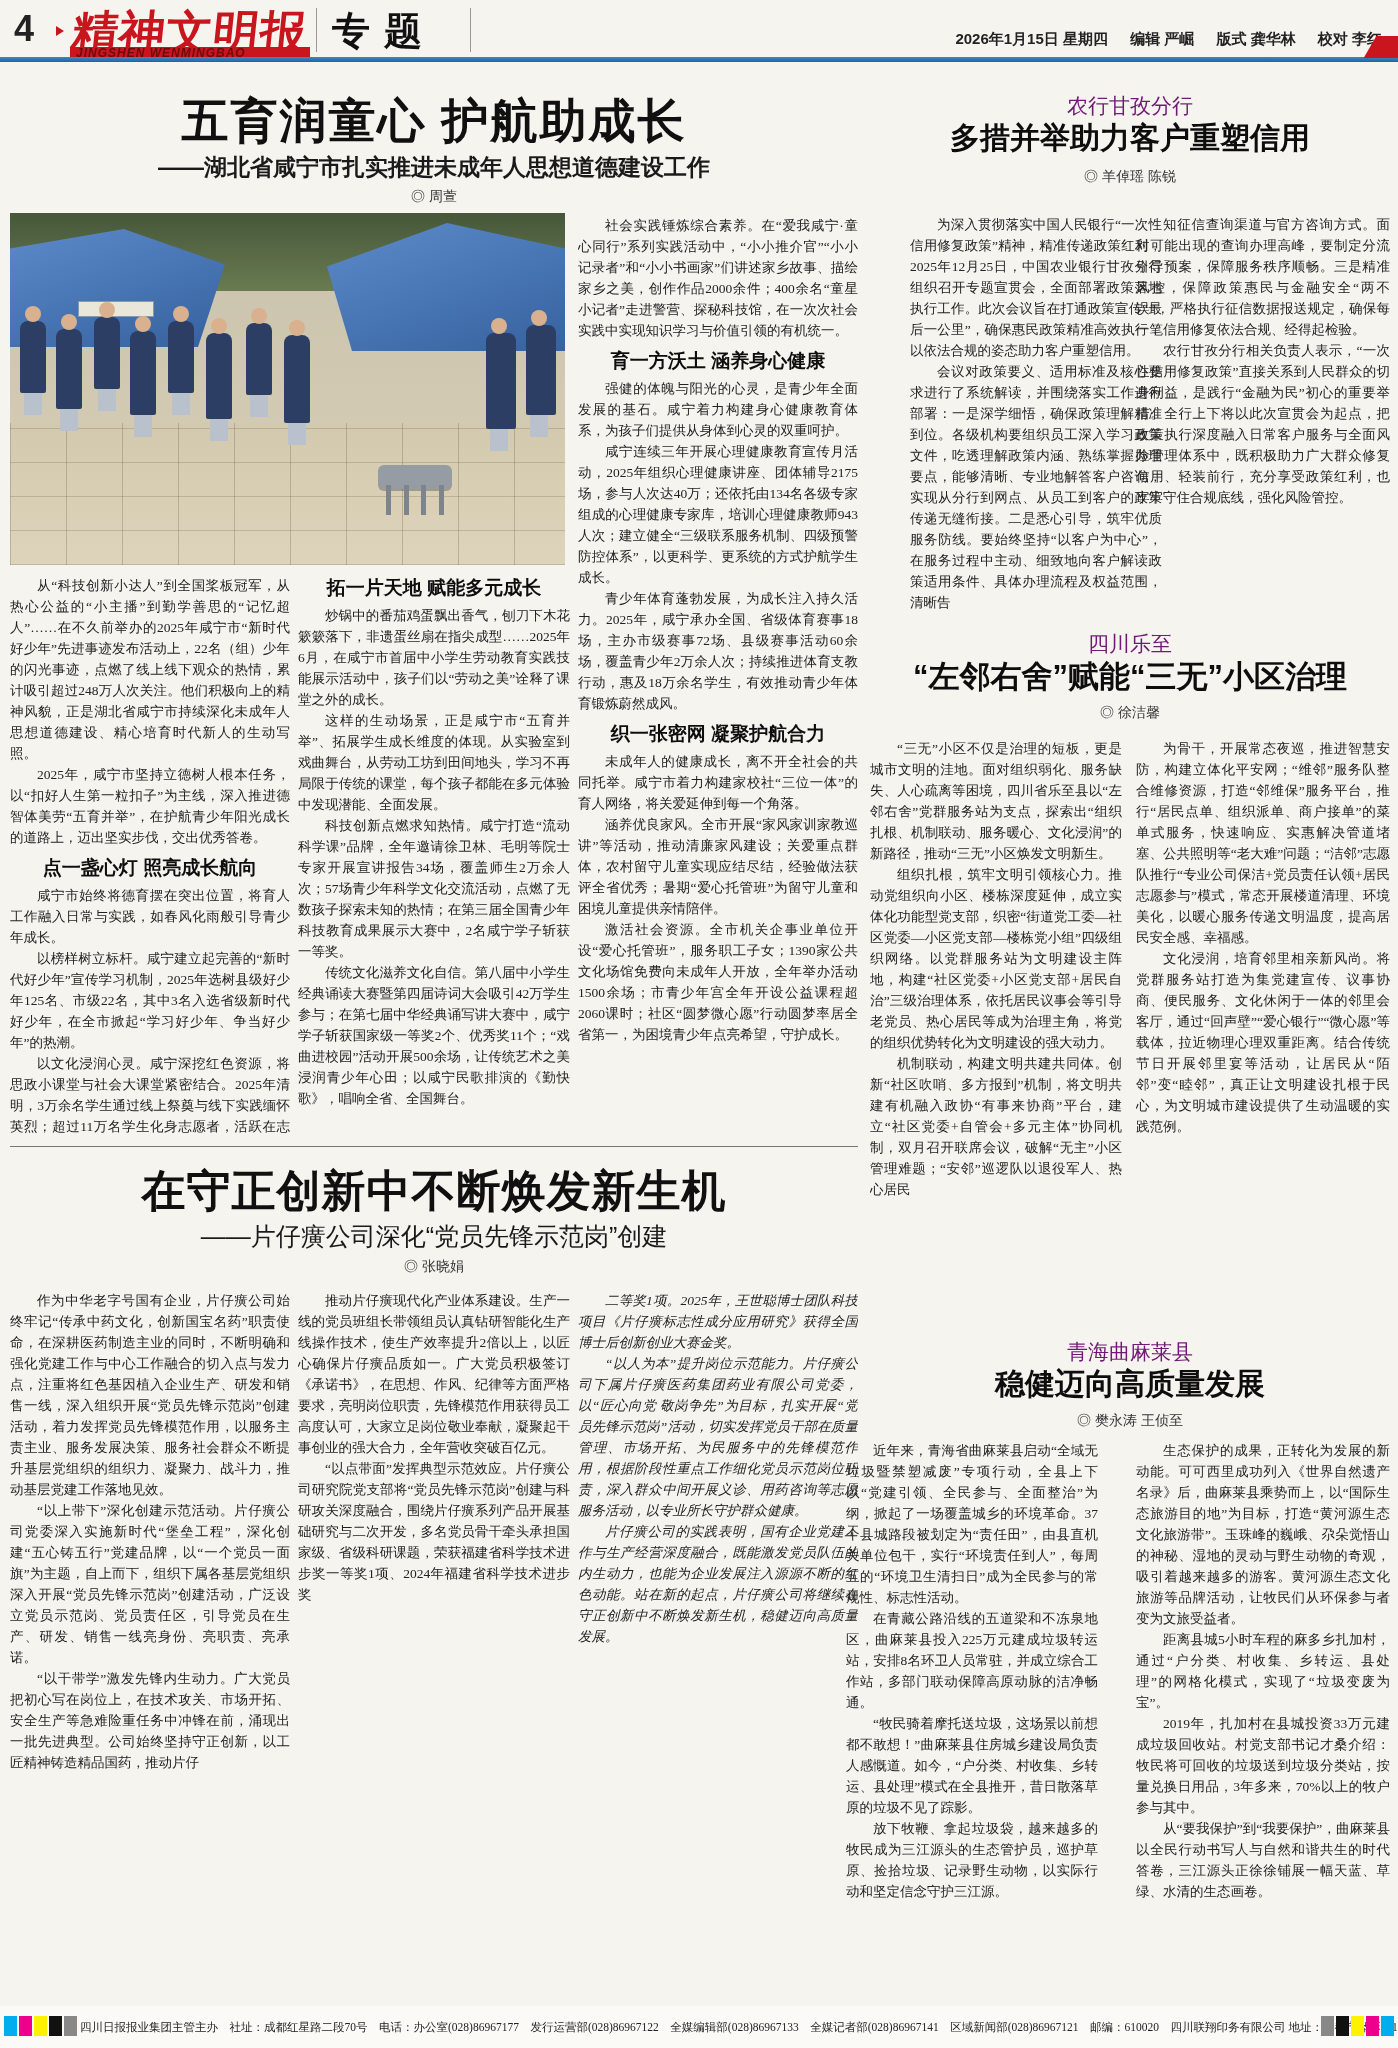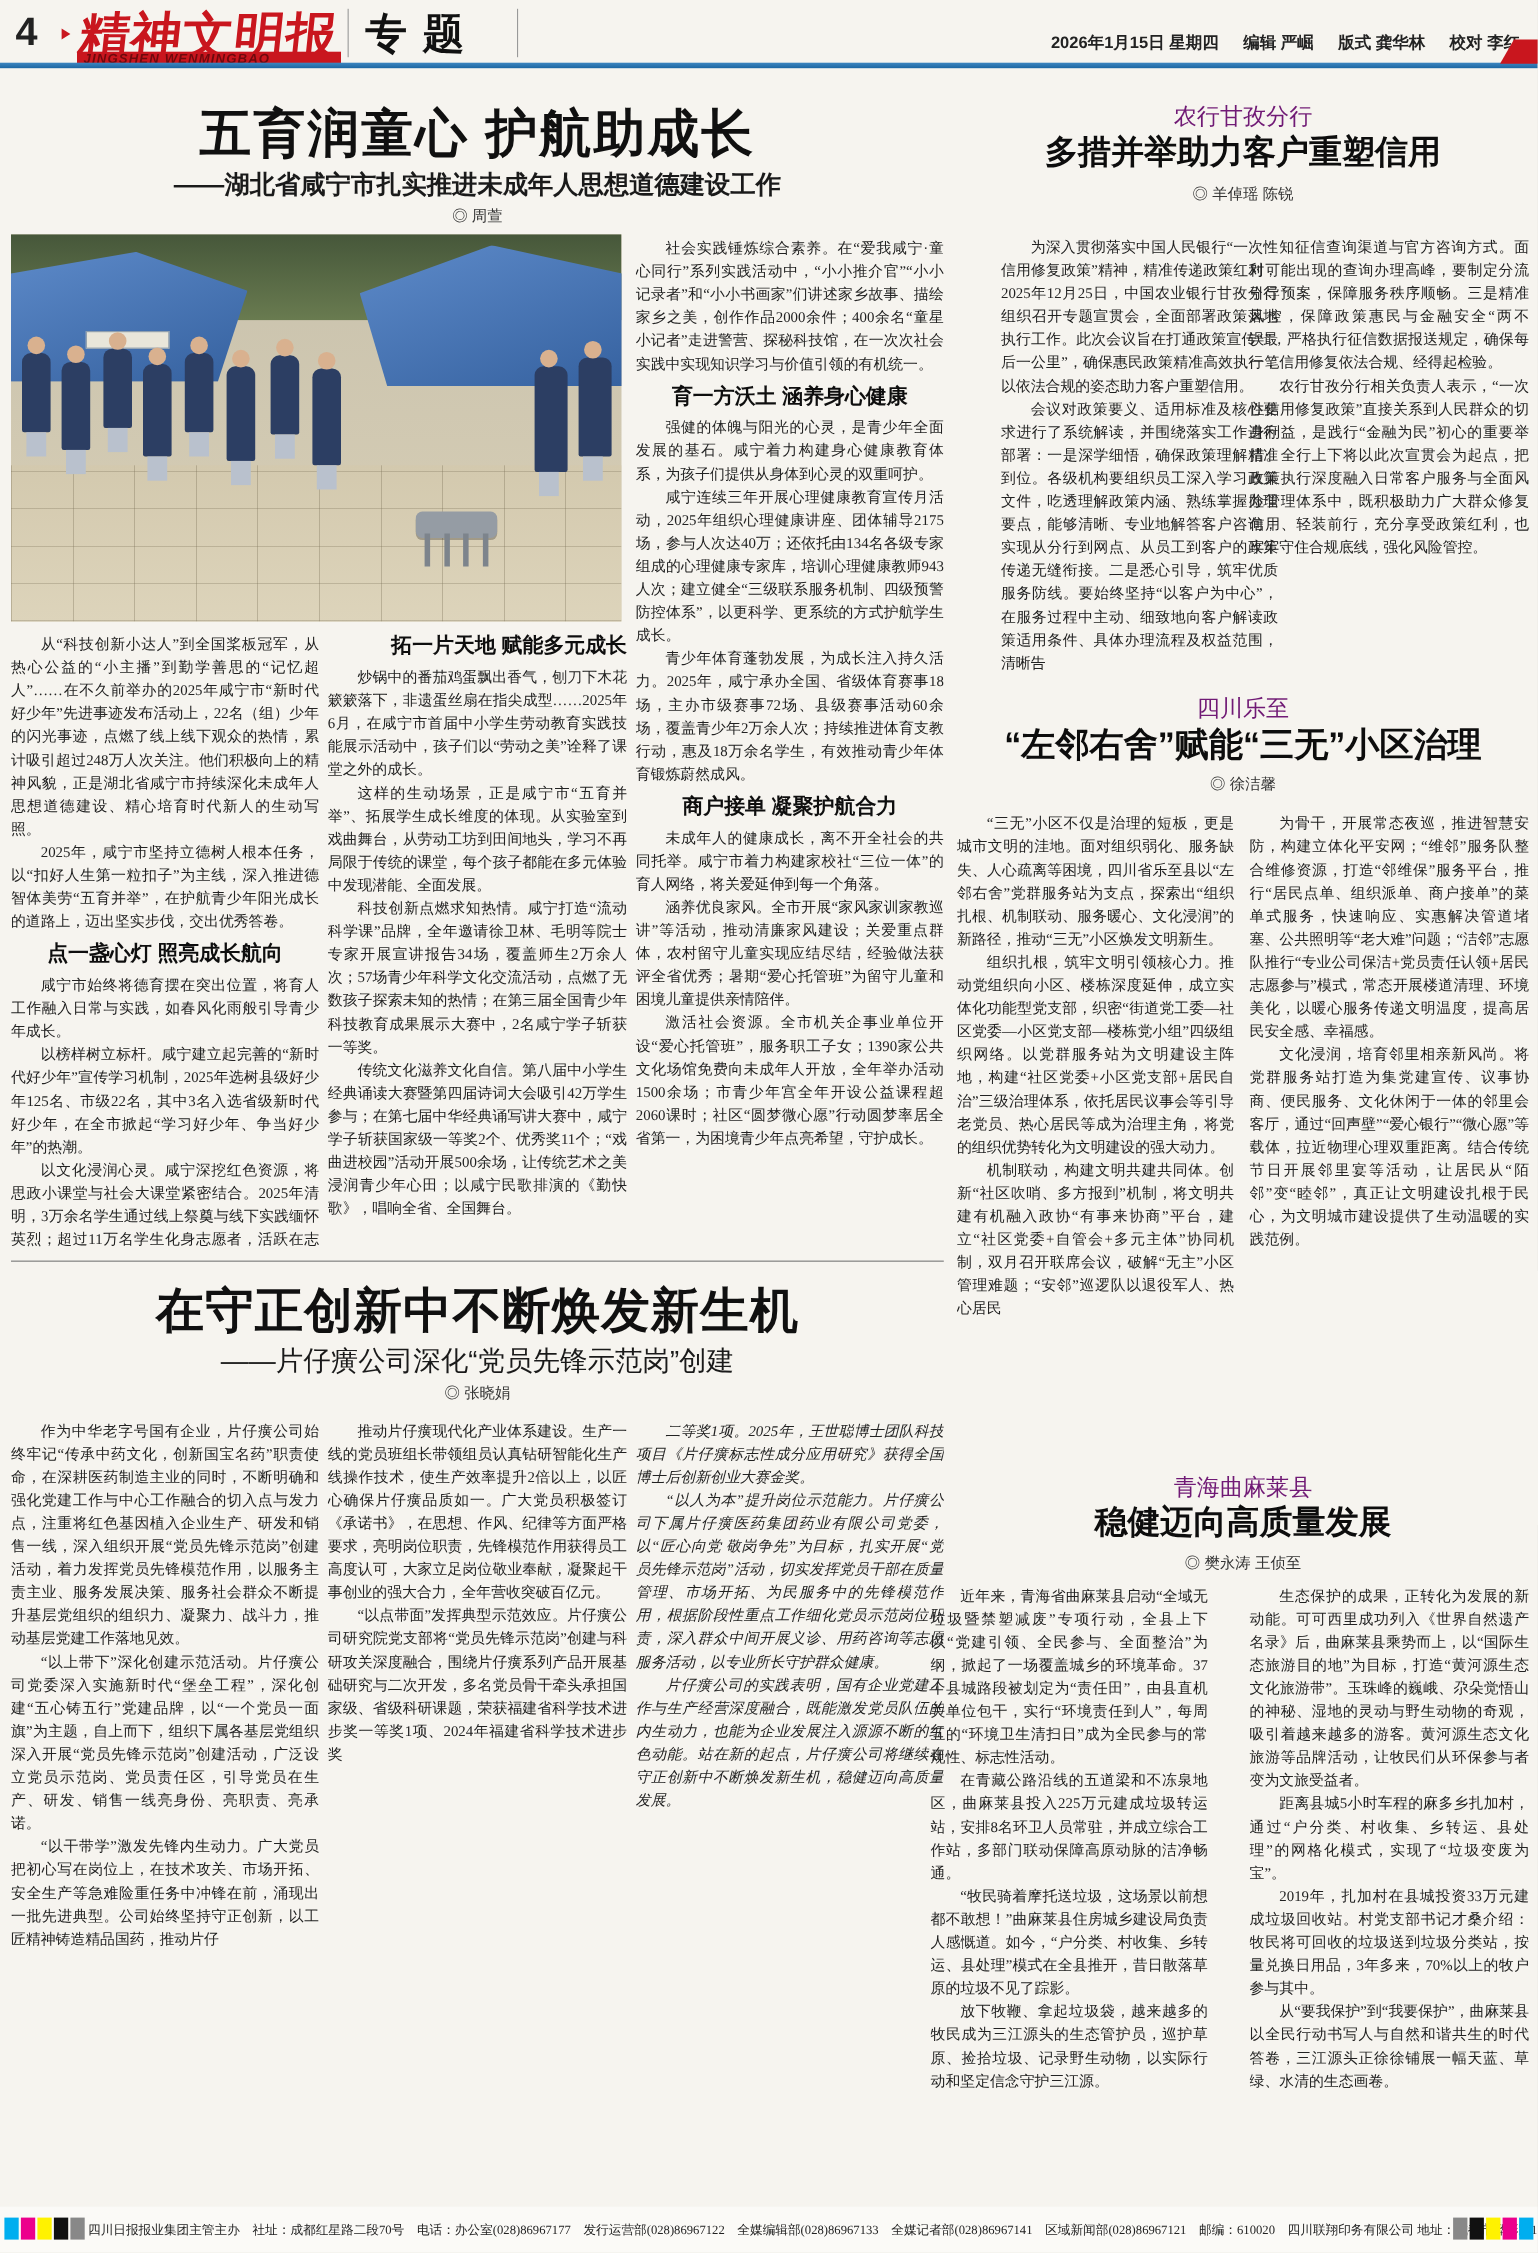--- a/index.html
+++ b/index.html
@@ -130,40 +130,40 @@
       </div>
     <h3 class="subhead">点一盏心灯 照亮成长航向</h3>
     <div>
         <p class="para">咸宁市始终将德育摆在突出位置，将育人工作融入日常与实践，如春风化雨般引导青少年成长。</p>
         <p class="para">以榜样树立标杆。咸宁建立起完善的“新时代好少年”宣传学习机制，2025年选树县级好少年125名、市级22名，其中3名入选省级新时代好少年，在全市掀起“学习好少年、争当好少年”的热潮。</p>
         <p class="para">以文化浸润心灵。咸宁深挖红色资源，将思政小课堂与社会大课堂紧密结合。2025年清明，3万余名学生通过线上祭奠与线下实践缅怀英烈；超过11万名学生化身志愿者，活跃在志愿服务一线；51所学校组织学生走进红色基地，感悟红色历史，创新开展研学实践活动。</p>
       </div>
   </div>
 
   <div class="col" style="left:298px; top:575px; width:272px; height:560px;">
-    <h3 class="subhead" style="margin-top:2px;text-align:right;">拓一片天地 赋能多元成长</h3>
+    <h3 class="subhead" style="margin-top:2px;">拓一片天地 赋能多元成长</h3>
     <div>
         <p class="para">炒锅中的番茄鸡蛋飘出香气，刨刀下木花簌簌落下，非遗蛋丝扇在指尖成型……2025年6月，在咸宁市首届中小学生劳动教育实践技能展示活动中，孩子们以“劳动之美”诠释了课堂之外的成长。</p>
         <p class="para">这样的生动场景，正是咸宁市“五育并举”、拓展学生成长维度的体现。从实验室到戏曲舞台，从劳动工坊到田间地头，学习不再局限于传统的课堂，每个孩子都能在多元体验中发现潜能、全面发展。</p>
         <p class="para">科技创新点燃求知热情。咸宁打造“流动科学课”品牌，全年邀请徐卫林、毛明等院士专家开展宣讲报告34场，覆盖师生2万余人次；57场青少年科学文化交流活动，点燃了无数孩子探索未知的热情；在第三届全国青少年科技教育成果展示大赛中，2名咸宁学子斩获一等奖。</p>
         <p class="para">传统文化滋养文化自信。第八届中小学生经典诵读大赛暨第四届诗词大会吸引42万学生参与；在第七届中华经典诵写讲大赛中，咸宁学子斩获国家级一等奖2个、优秀奖11个；“戏曲进校园”活动开展500余场，让传统艺术之美浸润青少年心田；以咸宁民歌排演的《勤快歌》，唱响全省、全国舞台。</p>
       </div>
   </div>
 
   <div class="col" style="left:578px; top:215px; width:280px; height:920px;">
     <div>
         <p class="para">社会实践锤炼综合素养。在“爱我咸宁·童心同行”系列实践活动中，“小小推介官”“小小记录者”和“小小书画家”们讲述家乡故事、描绘家乡之美，创作作品2000余件；400余名“童星小记者”走进警营、探秘科技馆，在一次次社会实践中实现知识学习与价值引领的有机统一。</p>
       </div>
     <h3 class="subhead">育一方沃土 涵养身心健康</h3>
     <div>
         <p class="para">强健的体魄与阳光的心灵，是青少年全面发展的基石。咸宁着力构建身心健康教育体系，为孩子们提供从身体到心灵的双重呵护。</p>
         <p class="para">咸宁连续三年开展心理健康教育宣传月活动，2025年组织心理健康讲座、团体辅导2175场，参与人次达40万；还依托由134名各级专家组成的心理健康专家库，培训心理健康教师943人次；建立健全“三级联系服务机制、四级预警防控体系”，以更科学、更系统的方式护航学生成长。</p>
         <p class="para">青少年体育蓬勃发展，为成长注入持久活力。2025年，咸宁承办全国、省级体育赛事18场，主办市级赛事72场、县级赛事活动60余场，覆盖青少年2万余人次；持续推进体育支教行动，惠及18万余名学生，有效推动青少年体育锻炼蔚然成风。</p>
       </div>
-    <h3 class="subhead">商户接单 凝聚护航合力</h3>
+    <h3 class="subhead">织一张密网 凝聚护航合力</h3>
     <div>
         <p class="para">未成年人的健康成长，离不开全社会的共同托举。咸宁市着力构建家校社“三位一体”的育人网络，将关爱延伸到每一个角落。</p>
         <p class="para">涵养优良家风。全市开展“家风家训家教巡讲”等活动，推动清廉家风建设；关爱重点群体，农村留守儿童实现应结尽结，经验做法获评全省优秀；暑期“爱心托管班”为留守儿童和困境儿童提供亲情陪伴。</p>
         <p class="para">激活社会资源。全市机关企事业单位开设“爱心托管班”，服务职工子女；1390家公共文化场馆免费向未成年人开放，全年举办活动1500余场；市青少年宫全年开设公益课程超2060课时；社区“圆梦微心愿”行动圆梦率居全省第一，为困境青少年点亮希望，守护成长。</p>
       </div>
   </div>
 
   <div class="toprule" style="top:1146px;"></div>
   <h1 class="headline-xl" style="top:1162px; font-size:44px; letter-spacing:1px;">在守正创新中不断焕发新生机</h1>
   <h2 class="subtitle" style="top:1220px; font-size:25px; font-weight:400;">——片仔癀公司深化“党员先锋示范岗”创建</h2>

